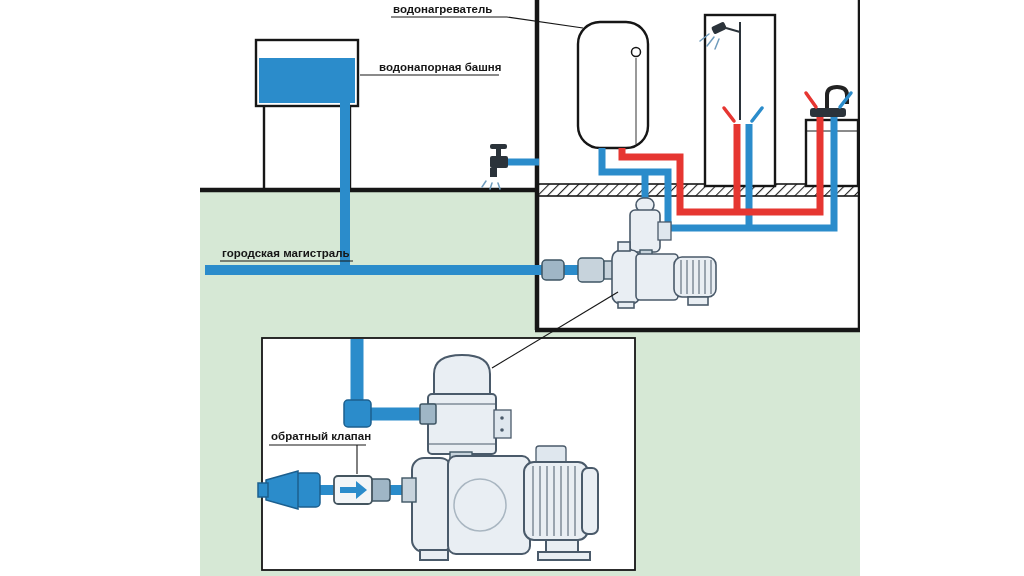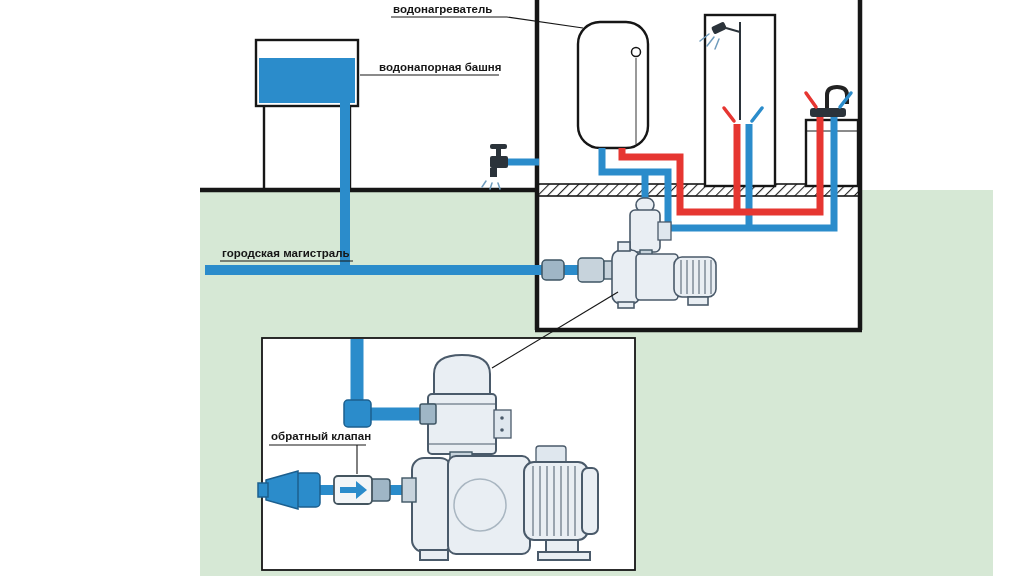--- a/index.html
+++ b/index.html
@@ -1,16 +1,16 @@
 <!DOCTYPE html>
 <html style="--cold-pipe: #2b8ccb; --hot-pipe: #e63631; --ground-fill: #d6e8d5; --outline: #161616; --pump-fill: #e9eef3; --pump-stroke: #4a5a6a; --fitting-fill: #9fb6c6;"><head>
 <meta charset="utf-8">
 <style>
   html,body{margin:0;padding:0;background:#ffffff;}
-  .stage{position:relative;width:993px;height:576px;background:#fff;overflow:hidden;
+  .stage{position:relative;width:860px;height:576px;background:#fff;overflow:hidden;
          font-family:"Liberation Sans",sans-serif;}
   svg{display:block;}
   .ground{fill:var(--ground-fill,#d6e8d5);}
   .thick{stroke:var(--outline,#161616);stroke-width:4.5;}
   .outline2{stroke:var(--outline,#161616);stroke-width:2.4;fill:#ffffff;}
   .mid{stroke:var(--outline,#161616);stroke-width:2.4;}
   .pipe-main{stroke:var(--cold-pipe,#2b8ccb);stroke-width:10;fill:none;}
   .pipe-cold{stroke:var(--cold-pipe,#2b8ccb);stroke-width:7;fill:none;}
   .pipe-hot{stroke:var(--hot-pipe,#e63631);stroke-width:7;fill:none;}
   .pipe-inset{stroke:var(--cold-pipe,#2b8ccb);stroke-width:13;fill:none;}

